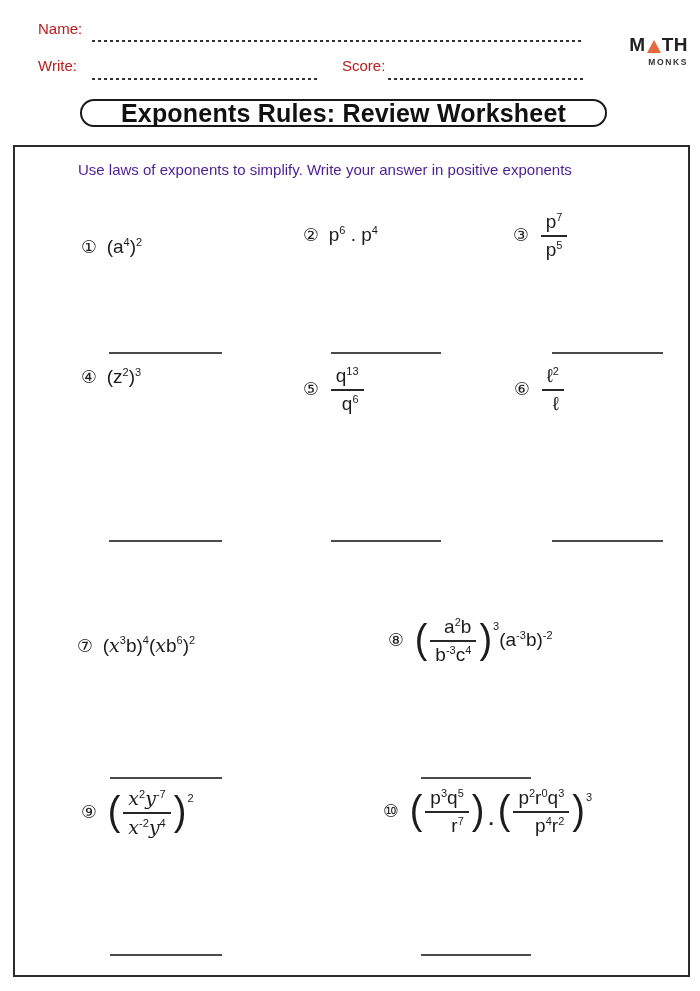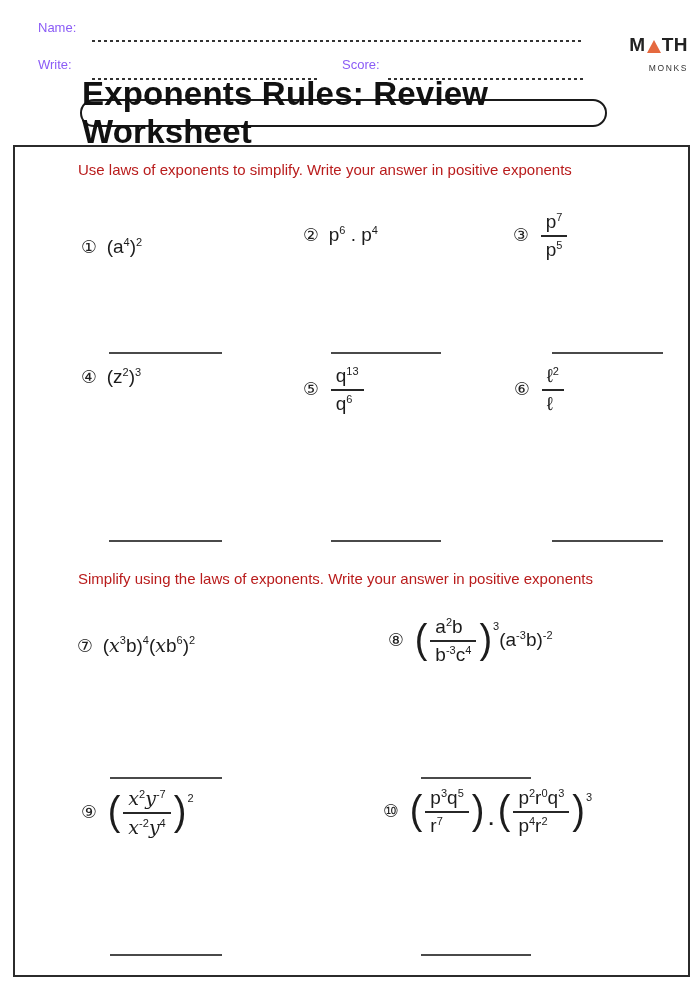--- a/index.html
+++ b/index.html
@@ -5,42 +5,42 @@
   :root{
     --accent:#e5693f;
     --ink:#1c1c1c;
     --rule:#4a4a4a;
   }
   *{box-sizing:border-box;margin:0;padding:0}
   body{background:#ffffff;font-family:"Liberation Sans", sans-serif;color:var(--ink);}
   .page{position:relative;width:700px;height:991px;background:#fff;overflow:hidden}
 
   
-  .hlabel{position:absolute;font-size:13px;color:#8b5cf6}
+  .hlabel{position:absolute;font-size:15px;color:#b91c1c}
   .dotline{position:absolute;height:2px;
     background-image:repeating-linear-gradient(to right,#333 0 3px,transparent 3px 6px);}
   .logo{position:absolute;top:35px;right:12px;text-align:right;line-height:1}
   .logo-top{font-size:19px;font-weight:bold;color:#222;letter-spacing:.5px;display:flex;align-items:flex-end}
   .tri{display:inline-block;width:0;height:0;border-left:7px solid transparent;border-right:7px solid transparent;border-bottom:13px solid var(--accent);margin:0 1px 1px 1px}
-  .logo-sub{font-size:8.5px;font-weight:normal;letter-spacing:1.6px;color:#333;margin-top:10px}
+  .logo-sub{font-size:8.5px;font-weight:bold;letter-spacing:1.6px;color:#333;margin-top:4px}
 
   
   .title{position:absolute;left:80px;top:99px;width:527px;height:28px;
     border:2.5px solid #1a1a1a;border-radius:20px;display:flex;align-items:center;justify-content:center;
-    font-size:33px;font-weight:bold;color:#111;letter-spacing:.2px}
+    font-size:25px;font-weight:bold;color:#111;letter-spacing:.2px}
 
   
   .sheet{position:absolute;left:13px;top:145px;width:677px;height:832px;border:2px solid #2b2b2b;background:#fff}
-  .instr{position:absolute;font-size:15px;color:#b91c1c;white-space:nowrap}
+  .instr{position:absolute;font-size:15px;color:#4c1d95;white-space:nowrap}
 
   
   .prob{position:absolute;transform:translateY(-50%);white-space:nowrap;font-size:19px;color:var(--ink)}
   .qnum{font-family:"DejaVu Sans", sans-serif;font-size:17.5px;margin-right:10px;vertical-align:middle;position:relative;top:-1px;color:#222}
   .prob sup{font-size:58%;line-height:0}
-  .frac{display:inline-block;vertical-align:middle;text-align:left;margin:3px 2px}
+  .frac{display:inline-block;vertical-align:middle;text-align:right;margin:3px 2px}
   .frac .num{display:block;border-bottom:2px solid #272727;padding:0 5px 2px}
   .frac .den{display:block;padding:2px 5px 0}
   .bigp{display:inline-block;vertical-align:middle;font-size:200%;line-height:1;transform:scaleY(1.08);margin:0 1px;position:relative;top:-2px}
   .psup{font-size:55%;vertical-align:super;position:relative;top:-0.75em}
   .it{font-family:"DejaVu Serif", serif;font-style:italic}
   .dot{position:relative;top:0.4em;margin:0 3px;font-weight:bold}
 
   
   .ansline{position:absolute;height:0;border-top:2px solid var(--rule)}
 </style>
@@ -82,21 +82,20 @@
     <div class="ansline" style="left:537px;top:205px;width:111px"></div>
 
     <div class="prob" style="left:66px;top:230px"><span class="qnum">④</span><span><span>(z</span><sup>2</sup><span>)</span><sup>3</sup></span></div>
     <div class="prob" style="left:288px;top:243px"><span class="qnum">⑤</span><span><span class="frac"><span class="num"><span>q</span><sup>13</sup></span><span class="den"><span>q</span><sup>6</sup></span></span></span></div>
     <div class="prob" style="left:499px;top:243px"><span class="qnum">⑥</span><span><span class="frac"><span class="num"><span>ℓ</span><sup>2</sup></span><span class="den"><span>ℓ</span></span></span></span></div>
 
     <div class="ansline" style="left:94px;top:393px;width:113px"></div>
     <div class="ansline" style="left:316px;top:393px;width:110px"></div>
     <div class="ansline" style="left:537px;top:393px;width:111px"></div>
 
-    <div class="instr" style="left:63px;top:423px">Simplify using the laws of exponents. Write your answer in positive exponents</div>
 
     <div class="prob" style="left:62px;top:498px"><span class="qnum">⑦</span><span><span>(</span><span class="it">x</span><sup>3</sup><span>b)</span><sup>4</sup><span>(</span><span class="it">x</span><span>b</span><sup>6</sup><span>)</span><sup>2</sup></span></div>
     <div class="prob" style="left:373px;top:494px"><span class="qnum">⑧</span><span><span class="bigp">(</span><span class="frac"><span class="num"><span>a</span><sup>2</sup><span>b</span></span><span class="den"><span>b</span><sup>-3</sup><span>c</span><sup>4</sup></span></span><span class="bigp">)</span><sup class="psup">3</sup><span>(a</span><sup>-3</sup><span>b)</span><sup>-2</sup></span></div>
 
     <div class="ansline" style="left:95px;top:630px;width:112px"></div>
     <div class="ansline" style="left:406px;top:630px;width:110px"></div>
 
     <div class="prob" style="left:66px;top:666px"><span class="qnum">⑨</span><span><span class="bigp">(</span><span class="frac"><span class="num"><span class="it">x</span><sup>2</sup><span class="it">y</span><sup>-7</sup></span><span class="den"><span class="it">x</span><sup>-2</sup><span class="it">y</span><sup>4</sup></span></span><span class="bigp">)</span><sup class="psup">2</sup></span></div>
     <div class="prob" style="left:368px;top:665px"><span class="qnum">⑩</span><span><span class="bigp">(</span><span class="frac"><span class="num"><span>p</span><sup>3</sup><span>q</span><sup>5</sup></span><span class="den"><span>r</span><sup>7</sup></span></span><span class="bigp">)</span><span class="dot">.</span><span class="bigp">(</span><span class="frac"><span class="num"><span>p</span><sup>2</sup><span>r</span><sup>0</sup><span>q</span><sup>3</sup></span><span class="den"><span>p</span><sup>4</sup><span>r</span><sup>2</sup></span></span><span class="bigp">)</span><sup class="psup">3</sup></span></div>
 

